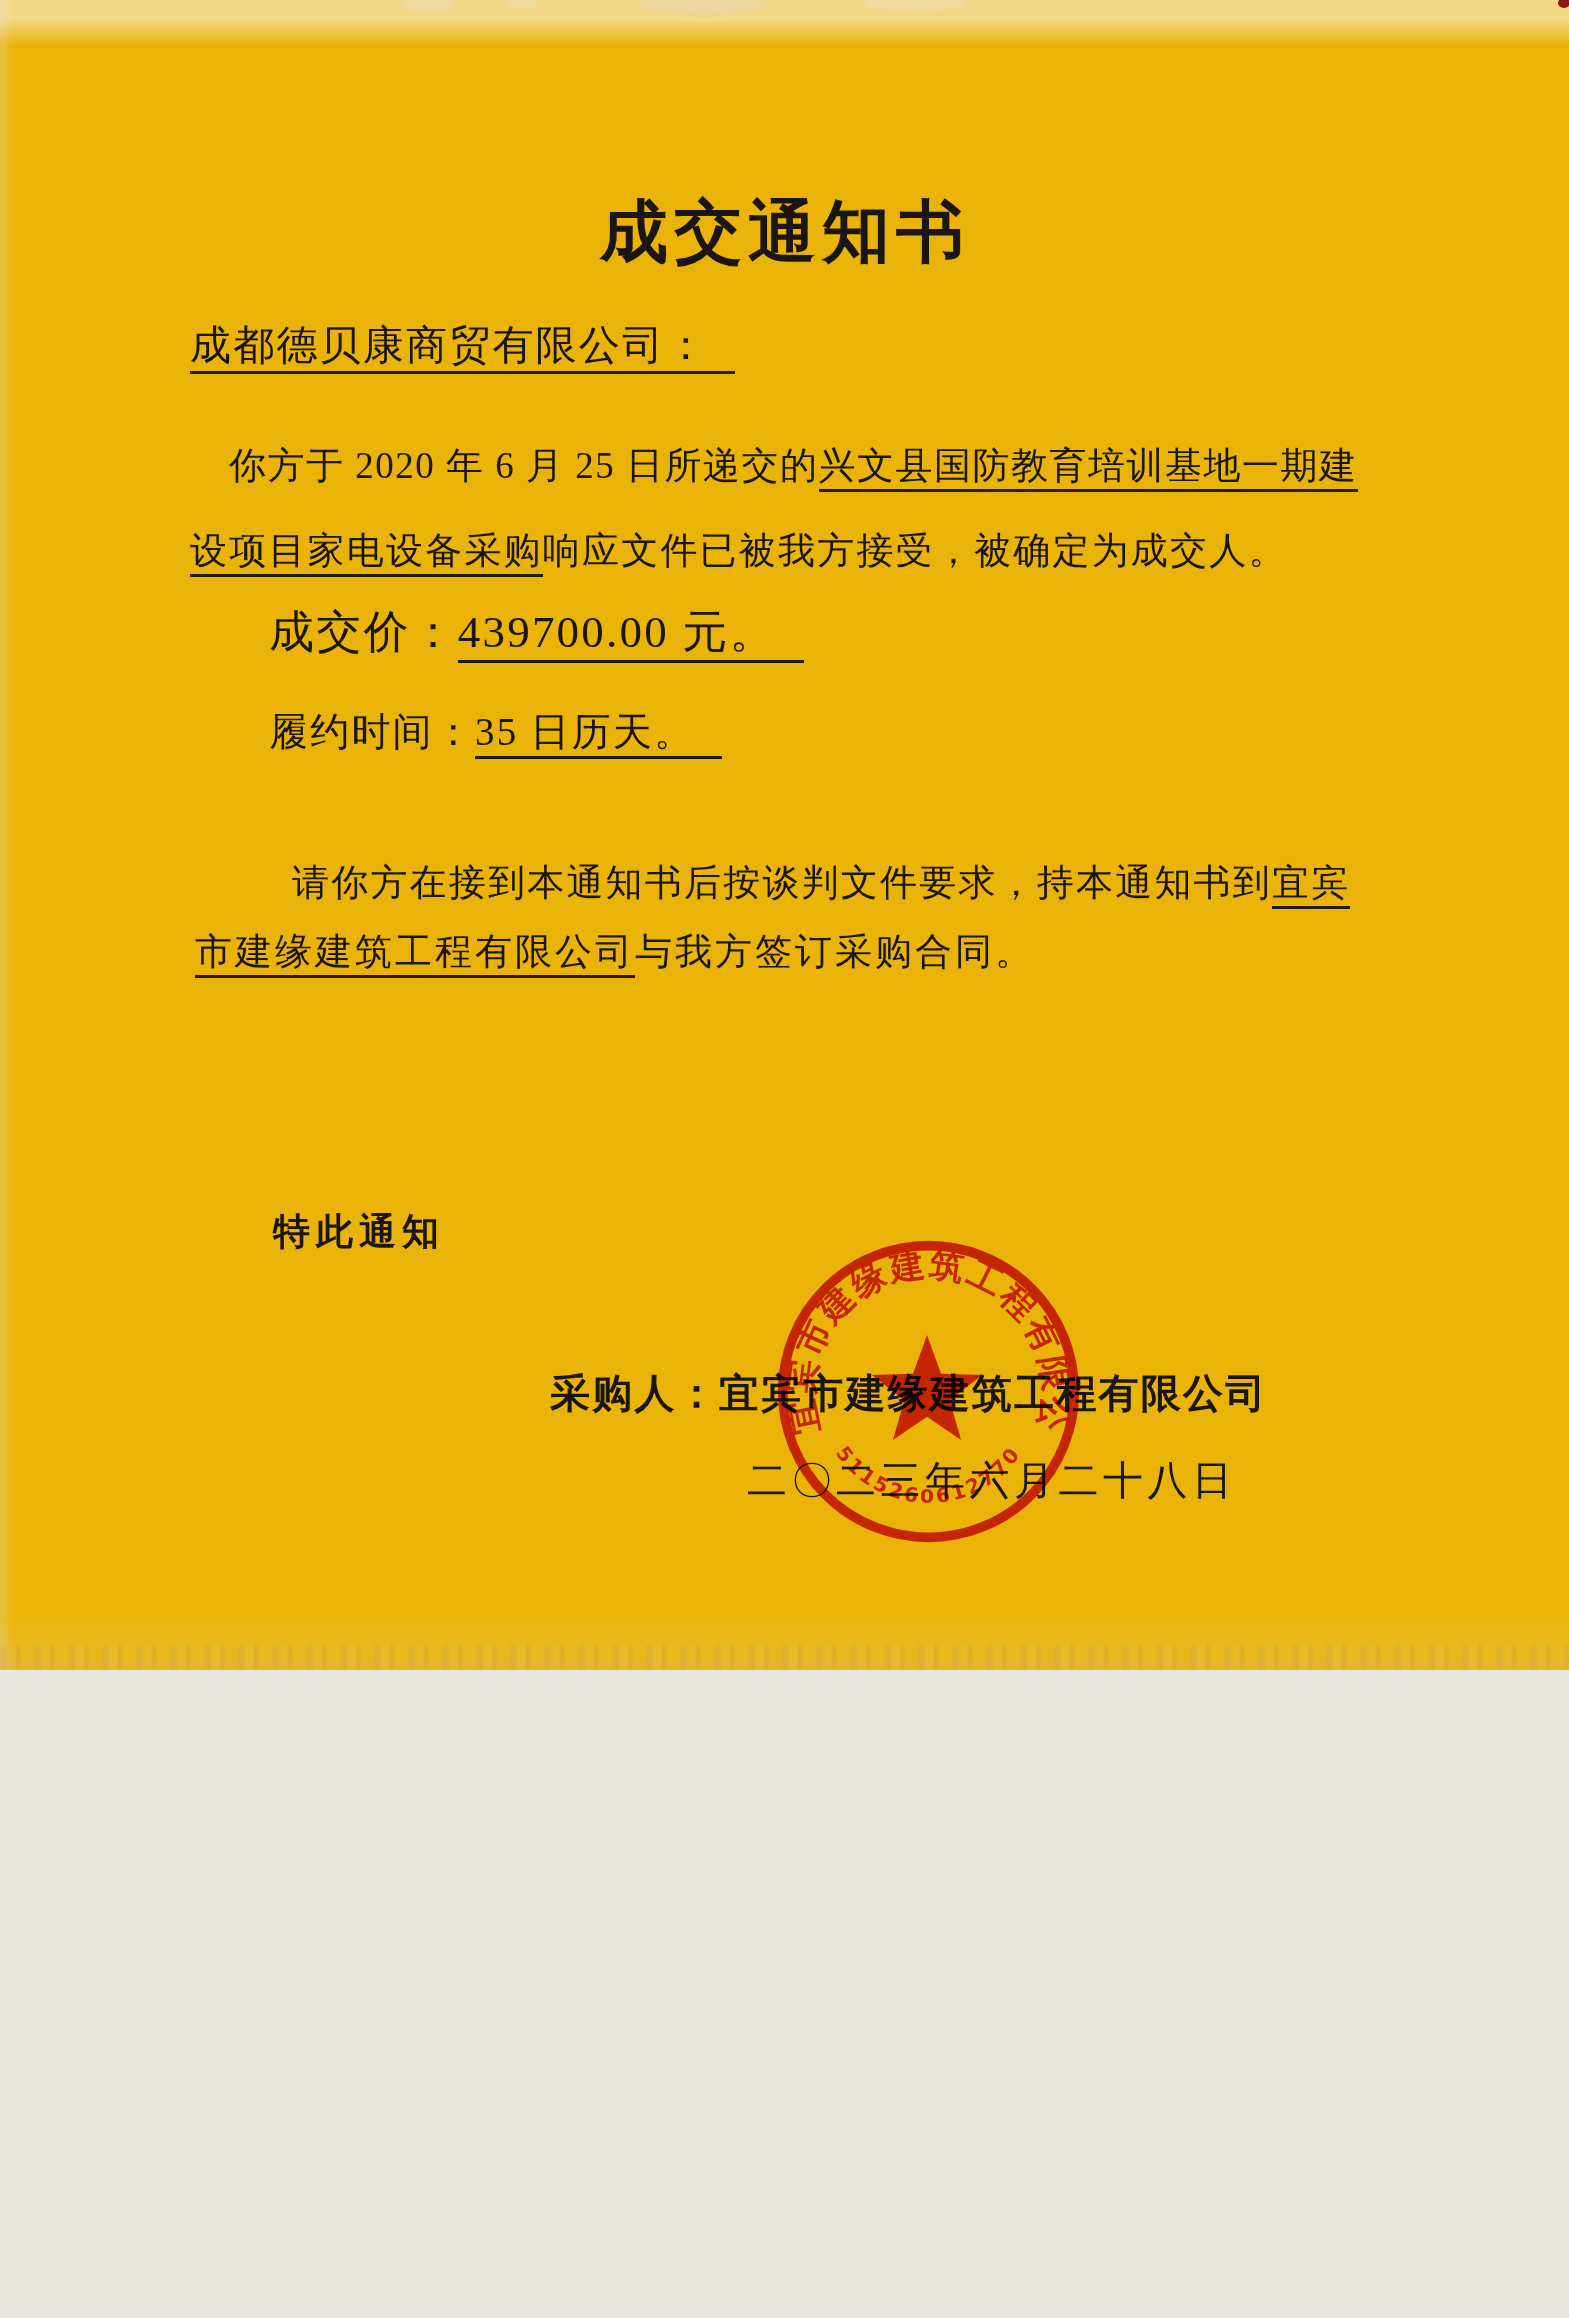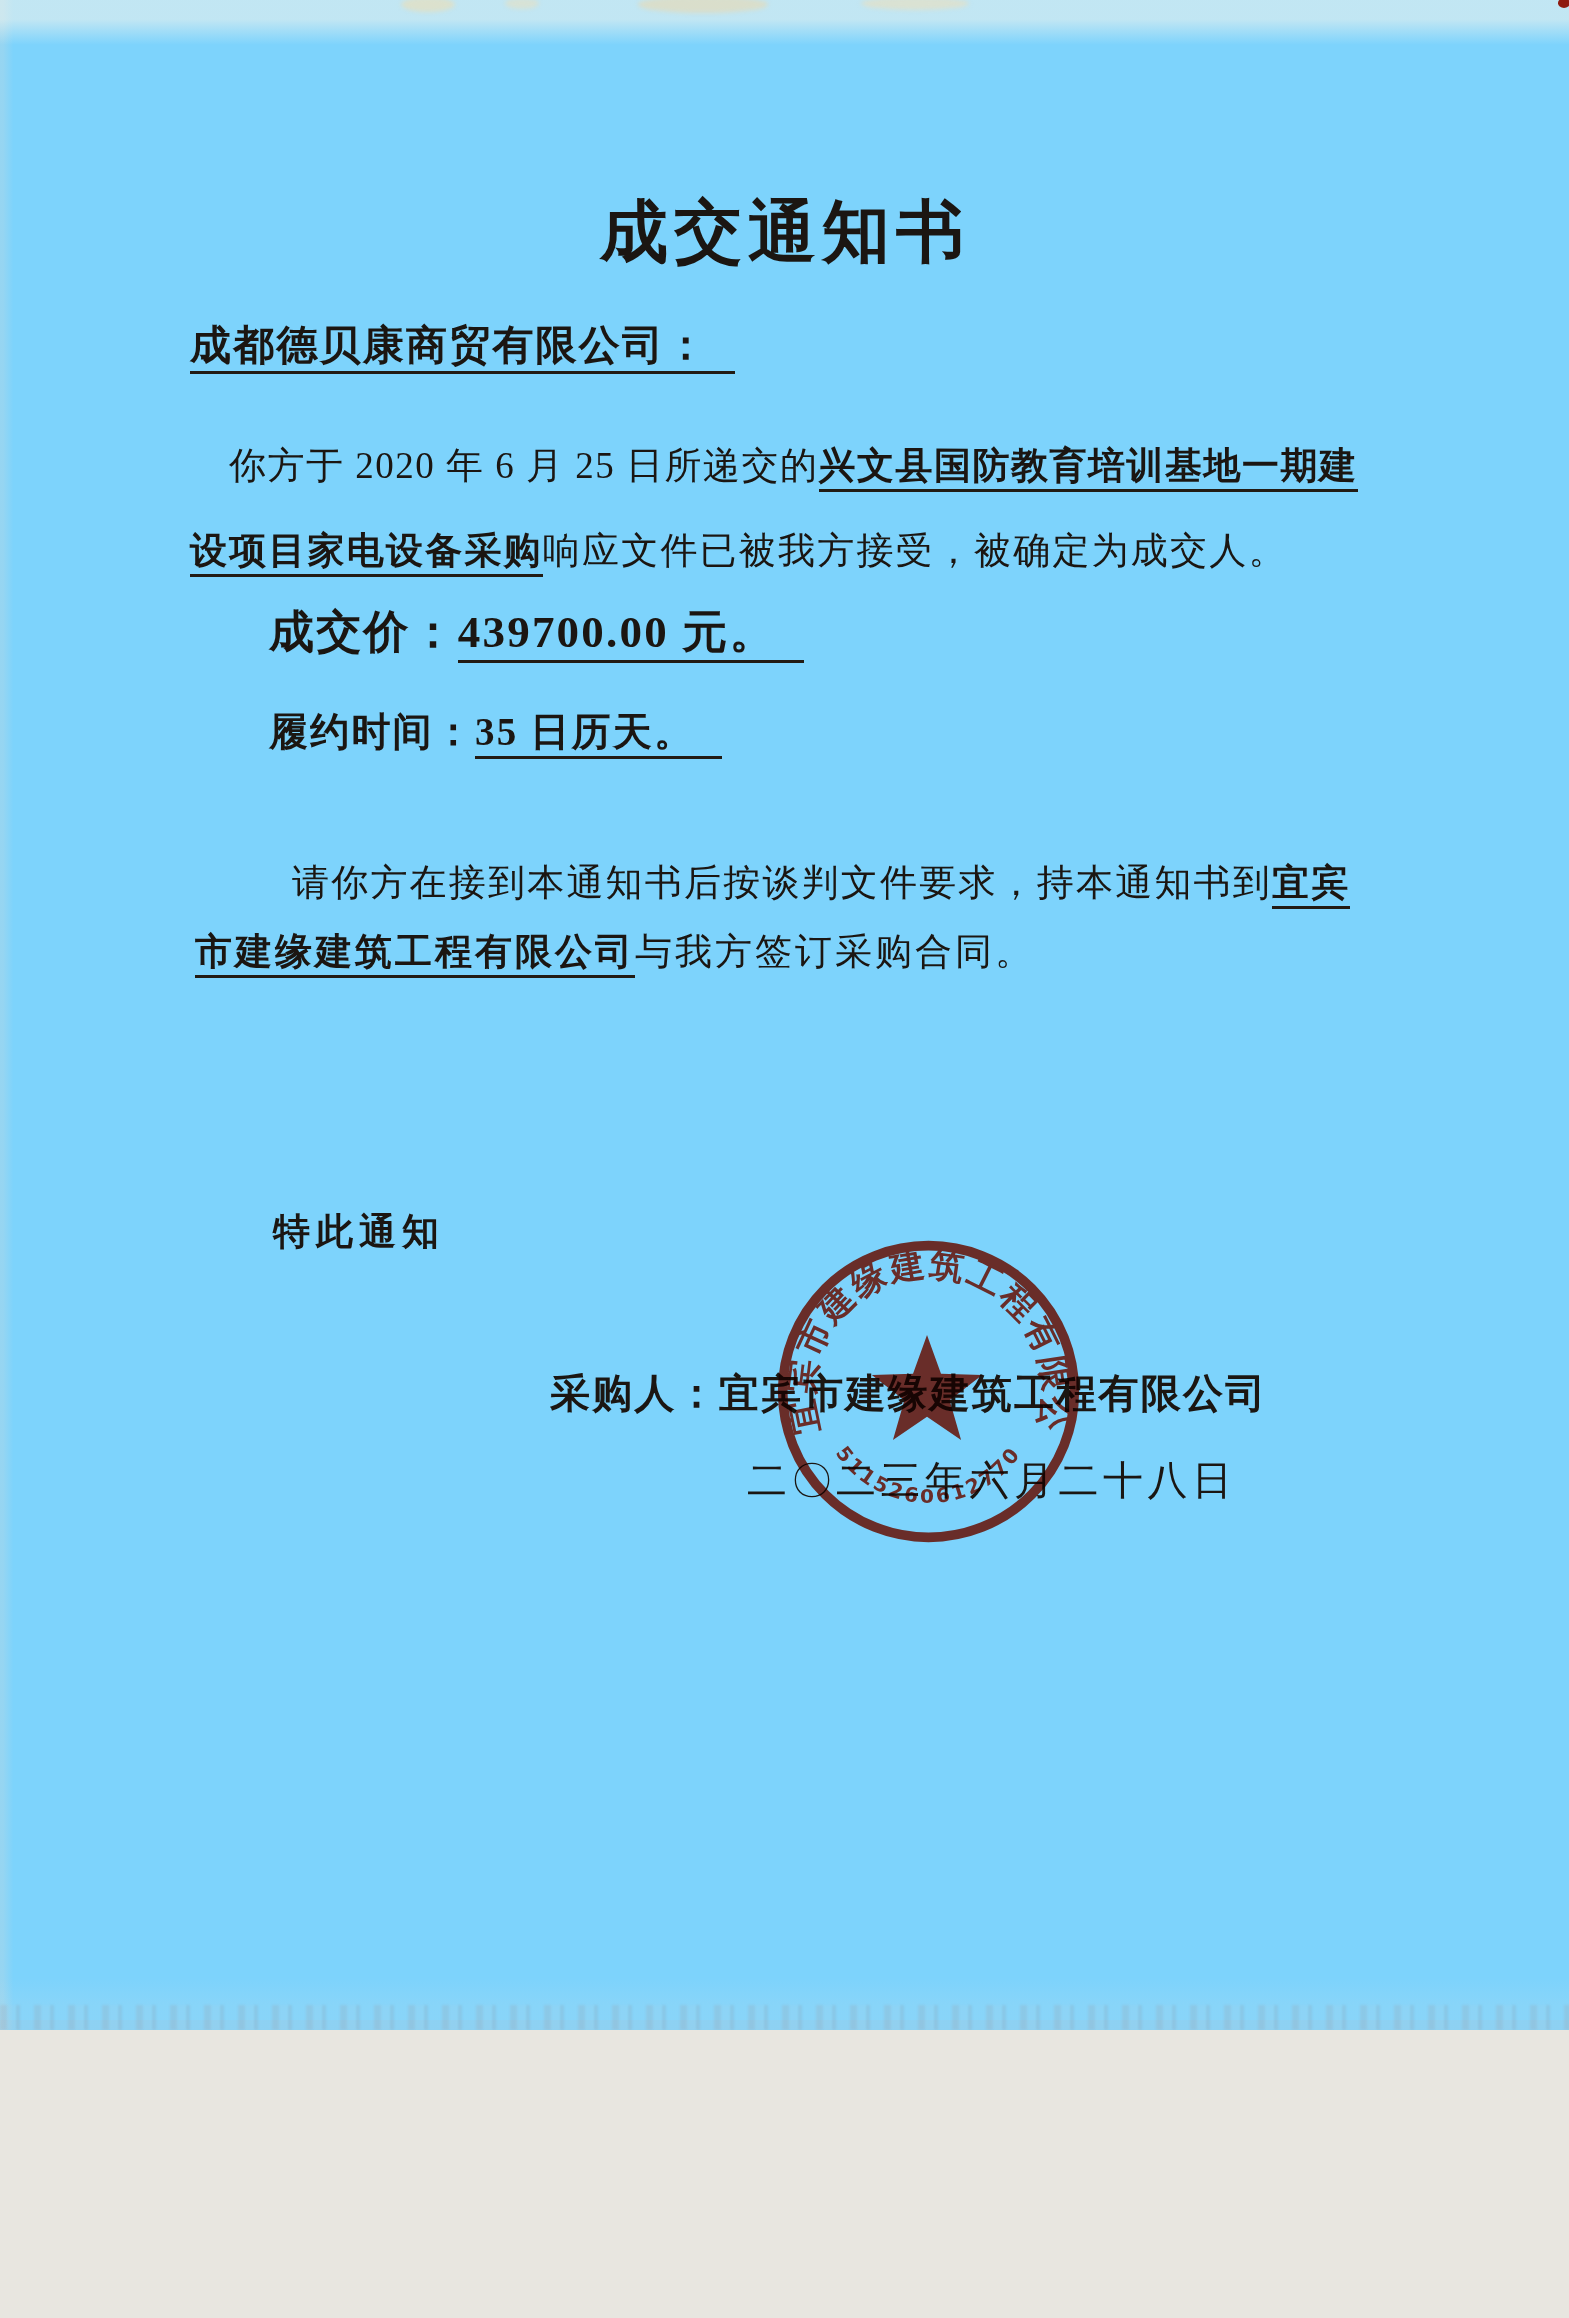--- a/index.html
+++ b/index.html
@@ -1,33 +1,33 @@
 <!DOCTYPE html>
 <html style="font-size:12px"><head>
 <meta charset="utf-8">
 <style>
   html,body{margin:0;padding:0;background:#e8e6e0;}
   #page{
     position:relative;
-    width:1570px;height:2030px;
-    background:#7dd3fc;
+    width:1570px;height:1670px;
+    background:#eab308;
     overflow:hidden;
     font-family:"Liberation Serif","DejaVu Serif",serif;
     color:#1b1612;
   }
   
   #page::before{
     content:"";position:absolute;inset:0;pointer-events:none;
     background:
       linear-gradient(180deg, rgba(250,246,236,.55) 0 19.3px, rgba(255,255,255,0) 45px),
       linear-gradient(0deg, rgba(215,200,198,.18) 0 10.4px, rgba(235,228,222,.10) 10.4px 25px, rgba(255,255,255,0) 52px),
       linear-gradient(90deg, rgba(225,220,210,.25) 0 3px, rgba(255,255,255,0) 13.4px);
   }
   .line{position:absolute;white-space:nowrap;line-height:1.18;z-index:2;}
-  .b{font-weight:bold;}
+  .b{font-weight:normal;}
   .u{border-bottom:3.7px solid #221b14;padding-bottom:3px;}
   .ext{padding-right:27px;}
 
   #title{top:192px;left:0;width:1570px;text-align:center;font-size:68px;font-weight:bold;letter-spacing:6px;}
   #addressee{top:321px;left:190px;font-size:41px;letter-spacing:2.2px;}
   #p1l1{top:444px;left:229px;font-size:37px;letter-spacing:1.5px;}
   #p1l2{top:529px;left:190px;font-size:37px;letter-spacing:2.2px;}
   #price{top:606px;left:269px;font-size:45px;letter-spacing:2.2px;}
   #duration{top:709px;left:269px;font-size:39px;letter-spacing:2.2px;}
   #p2l1{top:861px;left:292px;font-size:37px;letter-spacing:2.2px;}

